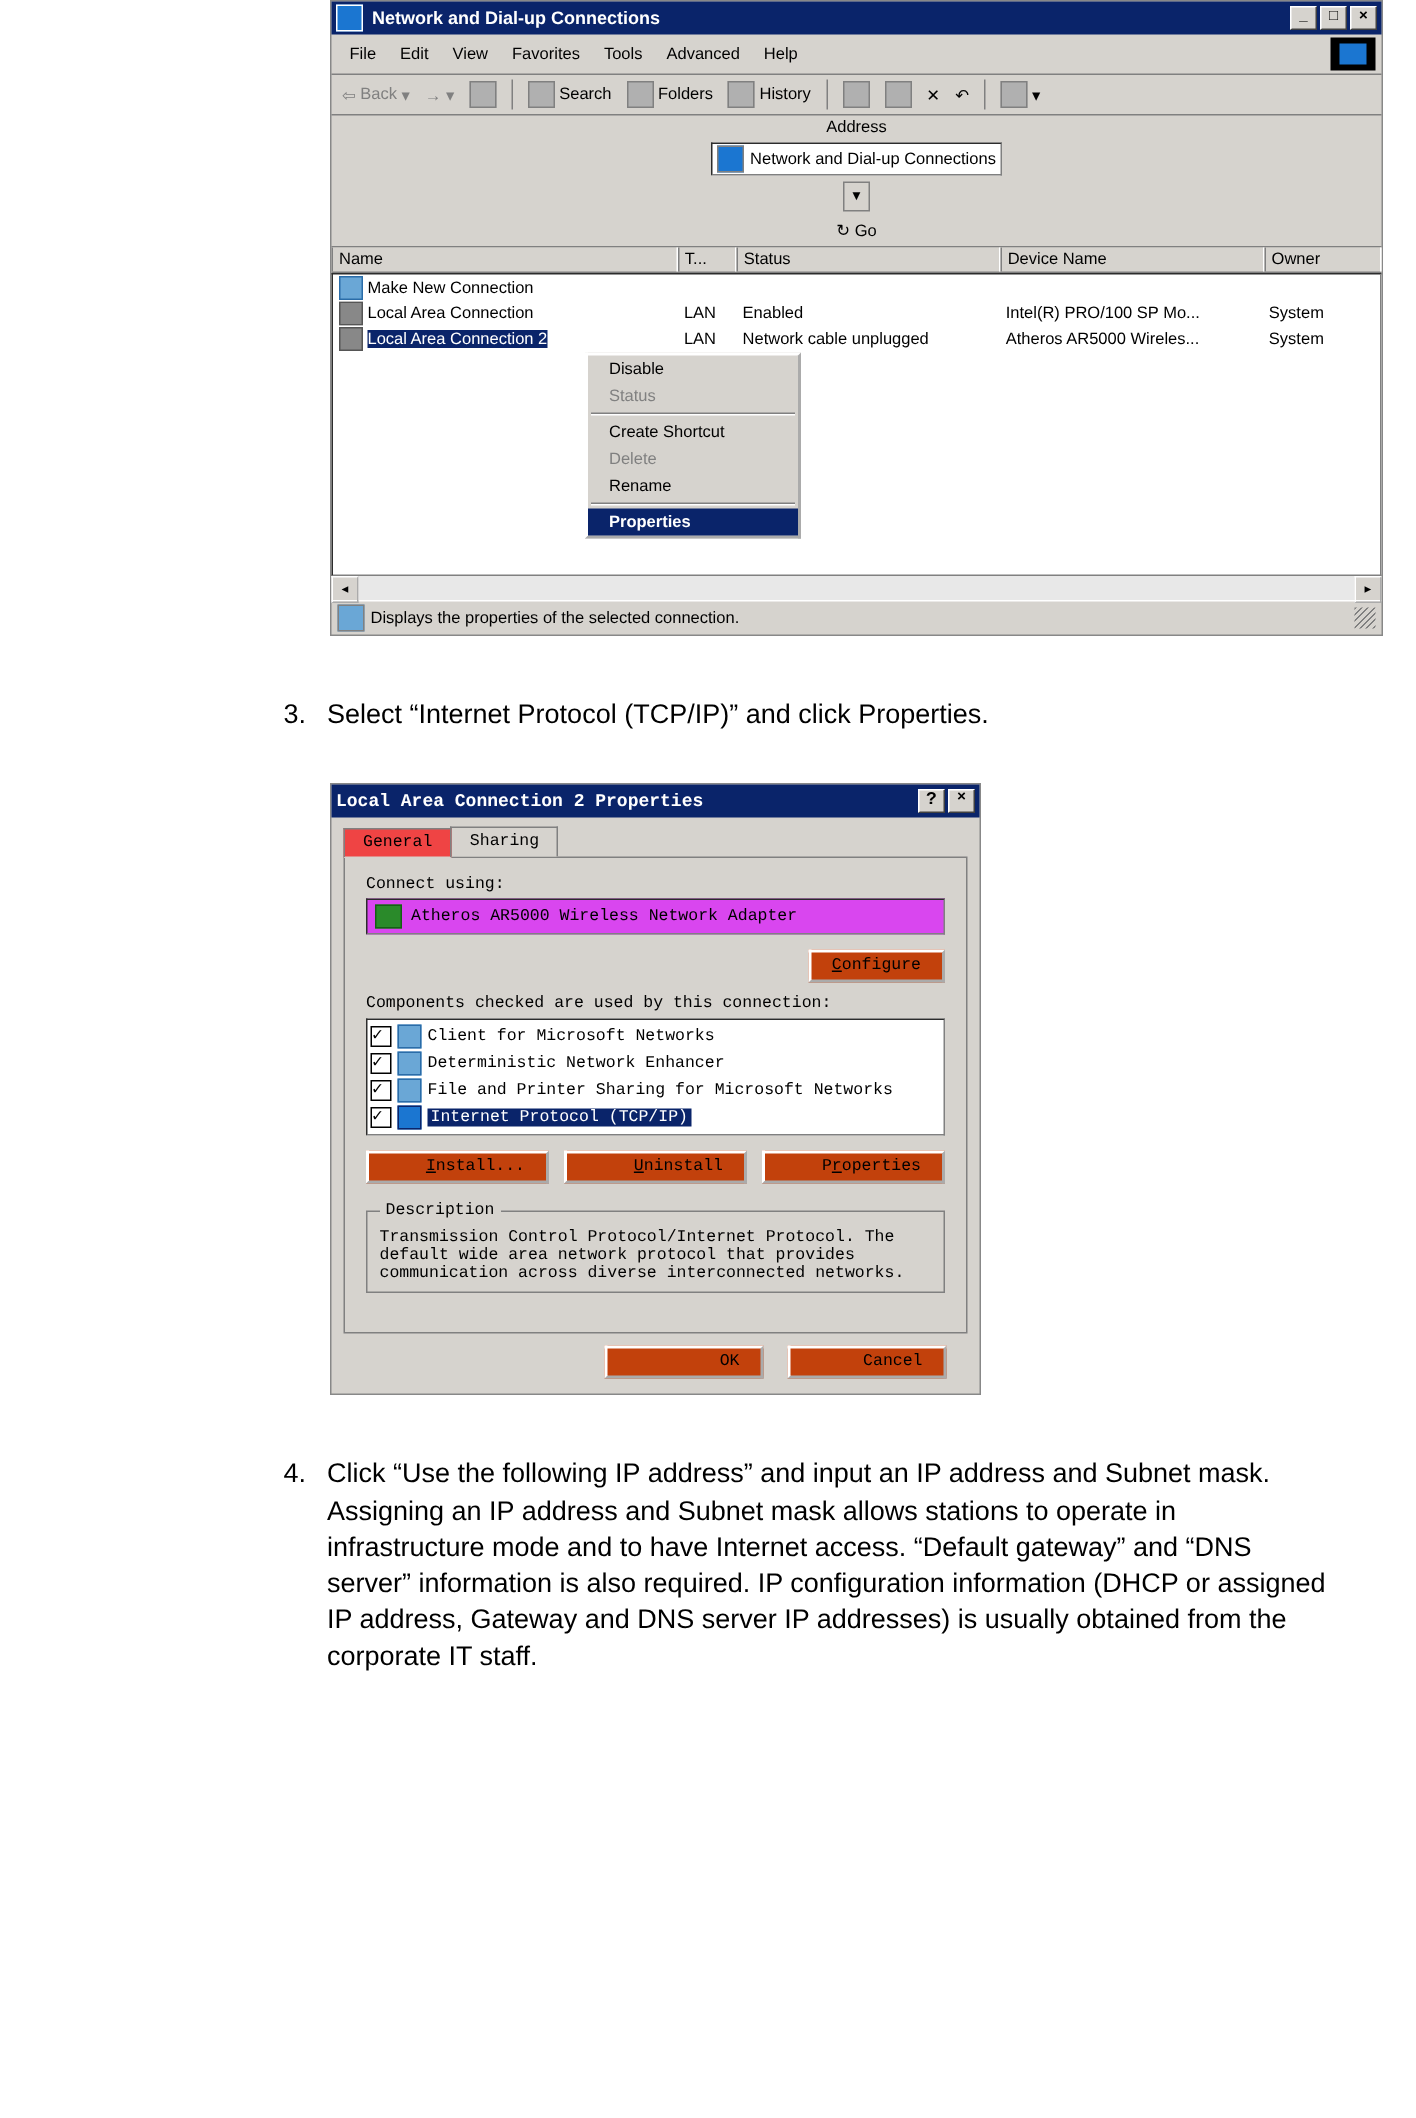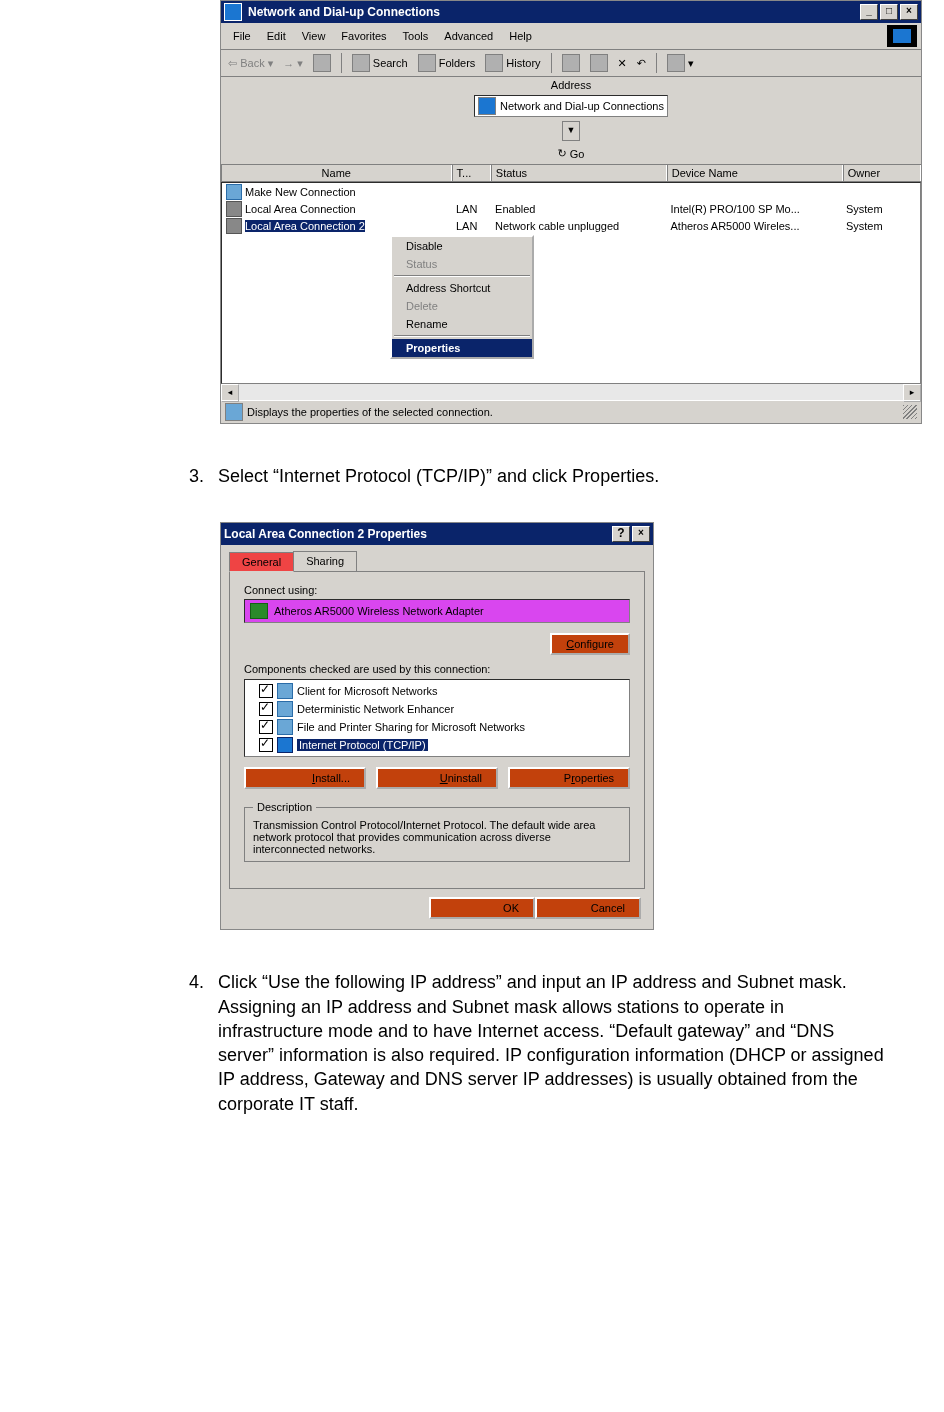--- a/index.html
+++ b/index.html
@@ -73,21 +73,21 @@
   .ticon2 { width:16px; height:16px; background:#b0b0b0; border:1px solid #808080; display:inline-block; vertical-align:middle;}
   .toolbar .tbtn2 { display:inline-flex; align-items:center; gap:3px; padding: 2px 3px;}
 
   .addressbar { display:flex; align-items:center; padding: 2px 4px; border-bottom:1px solid #808080; gap:4px;flex-direction:column;}
   .addrinput { flex:1; background:#fff; border:1px inset #808080; padding:1px 3px; display:flex; align-items:center; gap:4px; height:18px;}
   .addrdrop { width:16px; height:18px; background:#d6d3ce; border:1px solid #808080; text-align:center; line-height:16px; font-size:9px;}
   .gobtn { padding: 2px 6px; display:flex; align-items:center; gap:3px;}
 
   .listhead { display:flex; background:#d6d3ce; border-bottom:1px solid #808080;}
   .listhead div { padding: 2px 4px; border-right:1px solid #fff; border-left:1px solid #808080; box-sizing: border-box;}
-  .c-name { width: 236px; text-align: center;}
+  .c-name { width: 236px;}
   .c-type { width: 40px;}
   .c-status { width: 180px;}
   .c-device { width: 180px;}
   .c-owner { width: 80px;}
 
   .listbody { background:#fff; min-height: 200px; position:relative; overflow:hidden; border:1px inset #808080;}
   .row { display:flex; align-items:center; height:17px;}
   .row div { box-sizing:border-box; padding: 0 4px; overflow:hidden; white-space:nowrap;}
   .row .c-name { display:flex; align-items:center; gap:3px;}
   .riconA { width:14px; height:14px; background:#6aa7d6; border:1px solid #2a6ca8; display:inline-block;}
@@ -115,54 +115,54 @@
   
   .instr { display:flex; gap:14px; margin: 40px 0 34px 120px; font-size:18px; line-height:1.35;}
   .instr .num { min-width: 24px; text-align:right;}
 
   
   .win2 {
     margin-left: 160px;
     width: 432px;
     border: 1px solid #888;
     background:#d6d3ce;
-    font-family: Liberation Sans, sans-serif;
+    font-family: Liberation Mono, monospace;
     font-size: 11px;
   }
   .win2 .titlebar { height:18px; }
   .win2 .titlebar .tbtn.help { font-size:12px; }
   .tabstrip { display:flex; padding: 6px 8px 0 8px;}
   .tab { padding:3px 12px; border:1px solid #808080; border-bottom:none; background:#d6d3ce; margin-right:-1px; position:relative;}
   .tab.active { background:#ef4444; border-bottom:1px solid #d6d3ce; z-index:2; top:1px;}
   .tabbody { margin: 0 8px 8px 8px; border:1px solid #808080; padding: 12px 14px; background:#d6d3ce;}
 
   .field { background:#d946ef; border:1px inset #808080; padding:3px 5px; display:flex; align-items:center; gap:6px; margin:3px 0 10px 0;}
   .adaptericon { width:16px; height:14px; background:#2a8a2a; border:1px solid #156015;}
 
   .btn98 { background:#c2410c; border:2px outset #fff; padding: 3px 14px; text-align:right; display:inline-block; font-size:11px;}
   .right { text-align:right;}
 
-  .complist { background:#fff; border:1px inset #808080; padding:2px 12px; margin: 4px 0 10px 0;}
+  .complist { background:#fff; border:1px inset #808080; padding:2px 0; margin: 4px 0 10px 0;}
   .complist .crow { display:flex; align-items:center; gap:4px; padding:1px 2px;}
   .chk { width:12px; height:12px; border:1px solid #000; background:#fff; position:relative;}
   .chk::after { content:"✓"; position:absolute; top:-3px; left:0; font-size:12px;}
   .ciconA { width:14px; height:14px; background:#6aa7d6; border:1px solid #2a6ca8;}
   .ciconB { width:14px; height:14px; background:#1b76d1; border:1px solid #0a246a;}
   .crow .lbl.sel2 { background:#0a246a; color:#fff; padding:0 2px;}
 
   .btnrow3 { display:flex; justify-content:space-between; gap:10px; margin-bottom:12px;}
   .btnrow3 .btn98 { flex:1;}
 
   fieldset.desc { border:1px solid #808080; padding:6px 8px; margin: 0 0 14px 0;}
   fieldset.desc legend { padding: 0 4px;}
 
   .chkrow { display:flex; align-items:center; gap:6px; margin-bottom: 16px;}
   .chkempty { width:12px; height:12px; border:1px solid #000; background:#fff;}
 
-  .dlgbtns { display:flex; justify-content:flex-end; gap:0; padding: 0 12px 10px 0;}
+  .dlgbtns { display:flex; justify-content:flex-end; gap:16px; padding: 0 22px 10px 0;}
   .dlgbtns .btn98 { min-width: 74px;}
 
   .u { text-decoration: underline;}
 </style>
 </head>
 <body>
 
 <div class="page">
 
   <div class="win1">
@@ -271,21 +271,21 @@
         <div class="c-type">LAN</div>
         <div class="c-status">Network cable unplugged</div>
         <div class="c-device">Atheros AR5000 Wireles...</div>
         <div class="c-owner">System</div>
       </div>
 
       <div class="ctxmenu">
         <div>Disable</div>
         <div class="dis">Status</div>
         <hr>
-        <div>Address Shortcut</div>
+        <div>Create Shortcut</div>
         <div class="dis">Delete</div>
         <div>Rename</div>
         <hr>
         <div class="selitem">Properties</div>
       </div>
     </div>
 
     <div class="hscroll">
       <div class="arrow">◂</div>
       <div class="track"></div>

